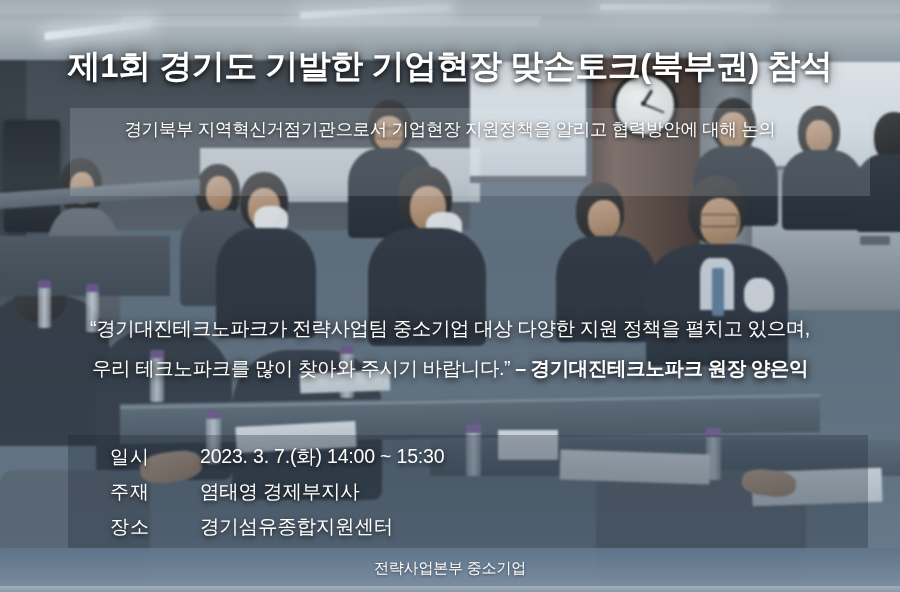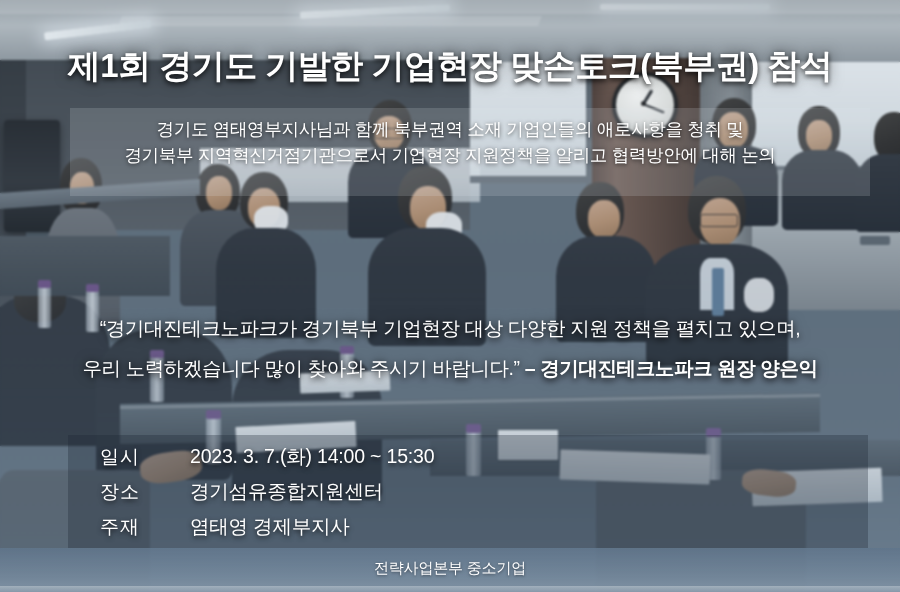--- a/index.html
+++ b/index.html
@@ -90,21 +90,21 @@
 
   .subtitle{position:absolute;left:0;top:116px;width:900px;text-align:center;
     color:#ffffff;font-size:17.5px;line-height:26px;letter-spacing:-.3px;
     text-shadow:0 1px 4px rgba(0,0,0,.75);}
 
   .quote{position:absolute;left:0;top:308px;width:900px;text-align:center;
     color:#ffffff;font-size:19.5px;line-height:40px;letter-spacing:-.4px;
     text-shadow:0 2px 6px rgba(0,0,0,.85),0 0 12px rgba(0,0,0,.5);}
   .quote .attrib{font-weight:bold;}
 
-  .details{position:absolute;left:100px;top:443px;color:#ffffff;}
+  .details{position:absolute;left:110px;top:443px;color:#ffffff;}
   .drow{display:flex;align-items:baseline;height:35px;}
   .dlabel{width:90px;font-size:19px;letter-spacing:1px;
     text-shadow:0 2px 5px rgba(0,0,0,.8);}
   .dvalue{font-size:19.5px;letter-spacing:-.2px;
     text-shadow:0 2px 5px rgba(0,0,0,.8);}
 
   .footer-text{position:absolute;left:0;top:559px;width:900px;text-align:center;
     color:#ffffff;font-size:15px;letter-spacing:-.2px;
     text-shadow:0 1px 3px rgba(0,0,0,.5);}
 </style>
@@ -239,41 +239,40 @@
   </div>
 
   <div class="panel-top"></div>
   <div class="panel-detail"></div>
   <div class="footer-band"></div>
   <div class="footer-gloss"></div>
 
   <div class="title">제1회 경기도 기발한 기업현장 맞손토크(북부권) 참석</div>
 
   <div class="subtitle">
-    <div>경기도 염태영부지사님과 함께 북부권역 소재 기업인들의 애로사항을 청취 및</div>
     <div>경기북부 지역혁신거점기관으로서 기업현장 지원정책을  알리고 협력방안에 대해 논의</div>
   </div>
 
   <div class="quote">
-    <div>“경기대진테크노파크가 경기북부 기업현장 대상 다양한 지원 정책을 펼치고 있으며,</div>
+    <div>“경기대진테크노파크가 전략사업팀 중소기업 대상 다양한 지원 정책을 펼치고 있으며,</div>
     <div>
-      <span>우리 노력하겠습니다 많이 찾아와 주시기 바랍니다.”</span>
+      <span>우리 테크노파크를 많이 찾아와 주시기 바랍니다.”</span>
       <span class="attrib">– 경기대진테크노파크 원장 양은익</span>
     </div>
   </div>
 
   <div class="details">
     <div class="drow">
       <span class="dlabel">일시</span>
       <span class="dvalue">2023. 3. 7.(화) 14:00 ~ 15:30</span>
     </div>
     <div class="drow">
+      <span class="dlabel">주재</span>
+      <span class="dvalue">염태영 경제부지사</span>
+    </div>
+    <div class="drow">
       <span class="dlabel">장소</span>
       <span class="dvalue">경기섬유종합지원센터</span>
     </div>
-    <div class="drow">
-      <span class="dlabel">주재</span>
-      <span class="dvalue">염태영 경제부지사</span>
-    </div>
   </div>
 
   <div class="footer-text">전략사업본부 중소기업</div>
 </div>
 
 </body></html>

